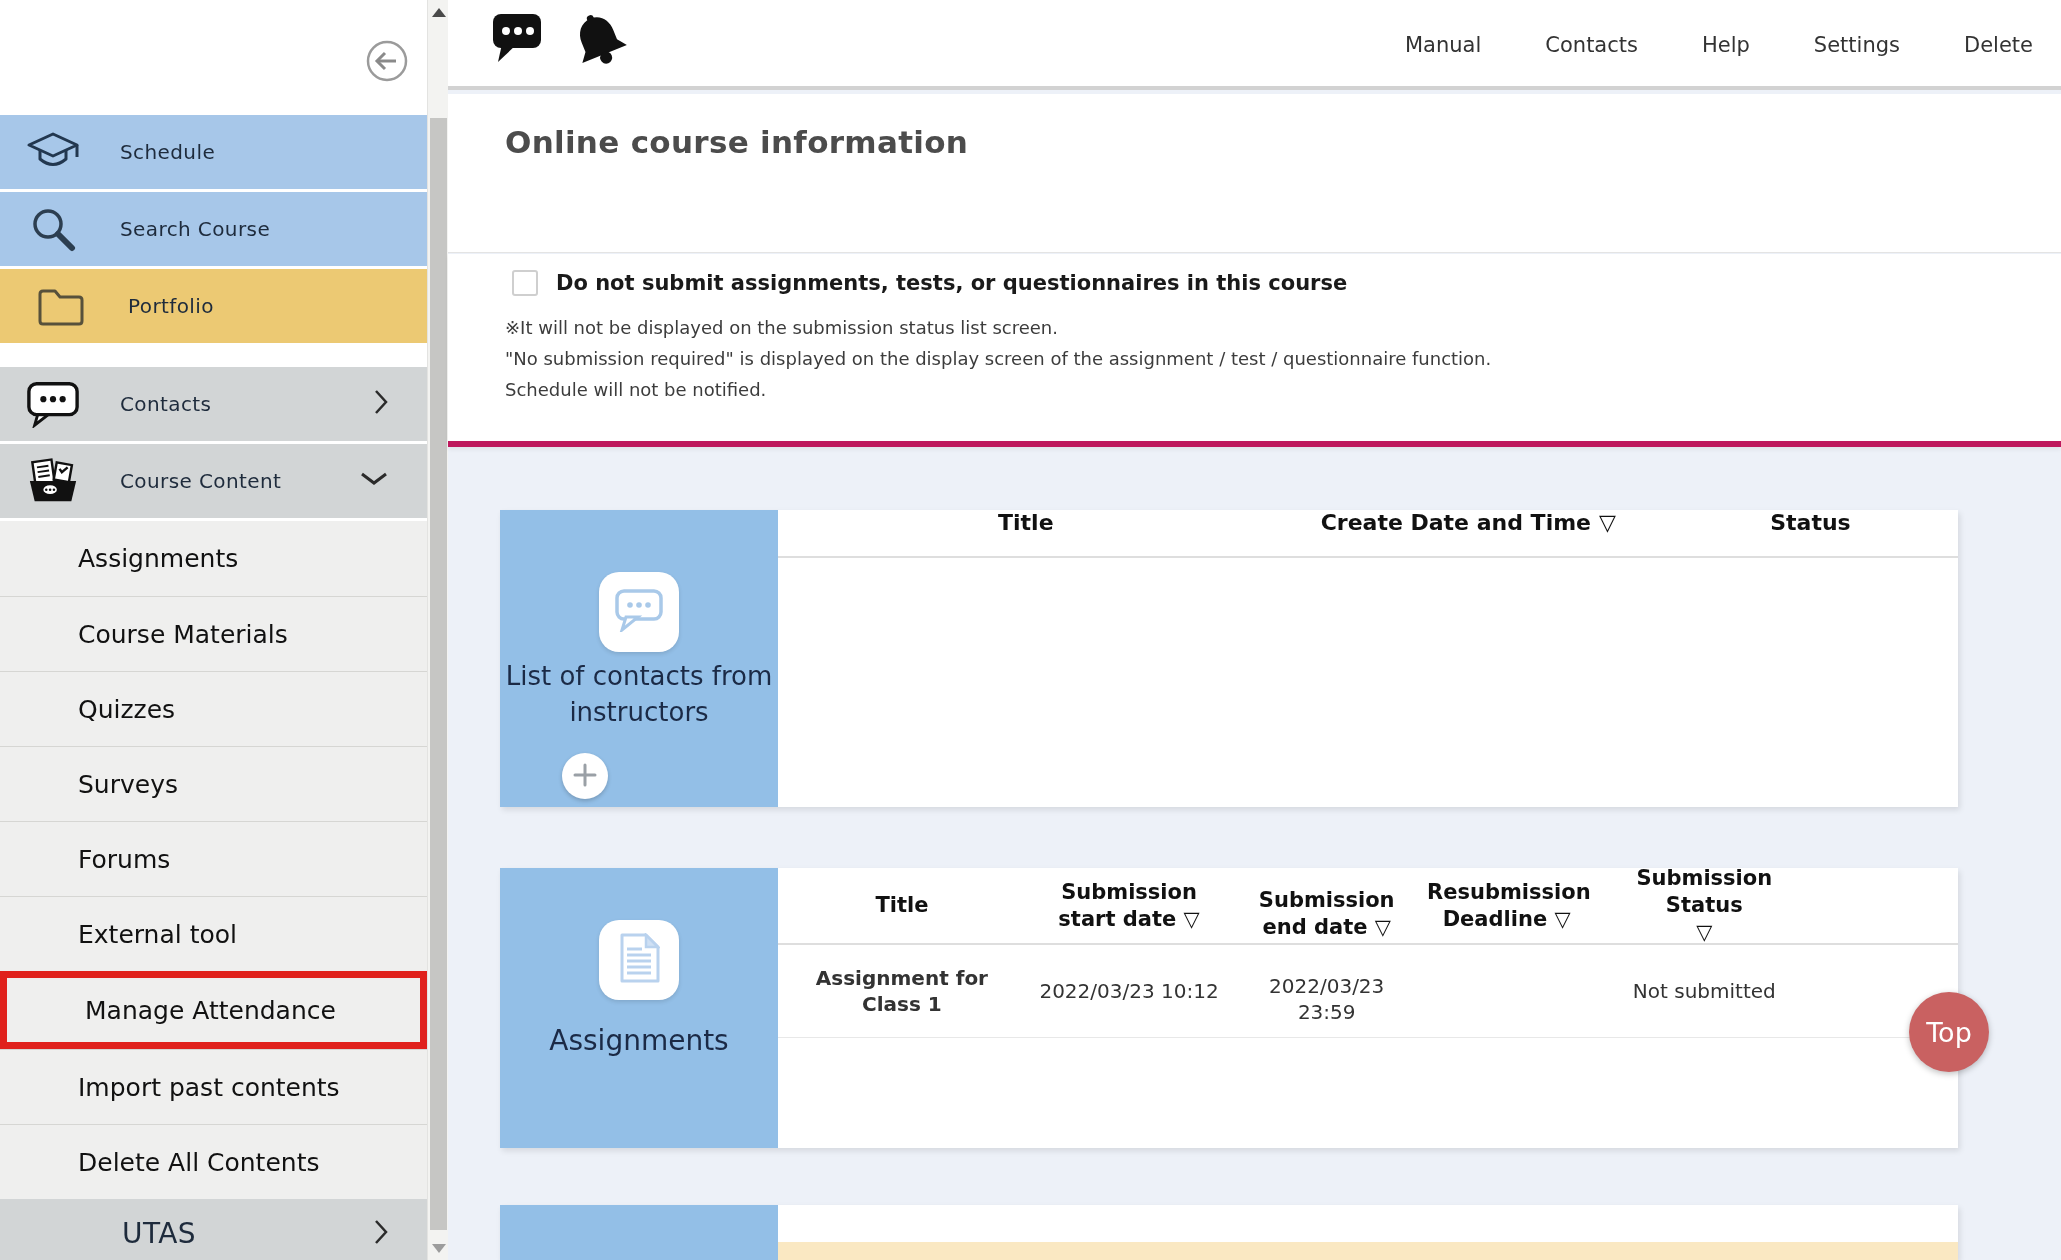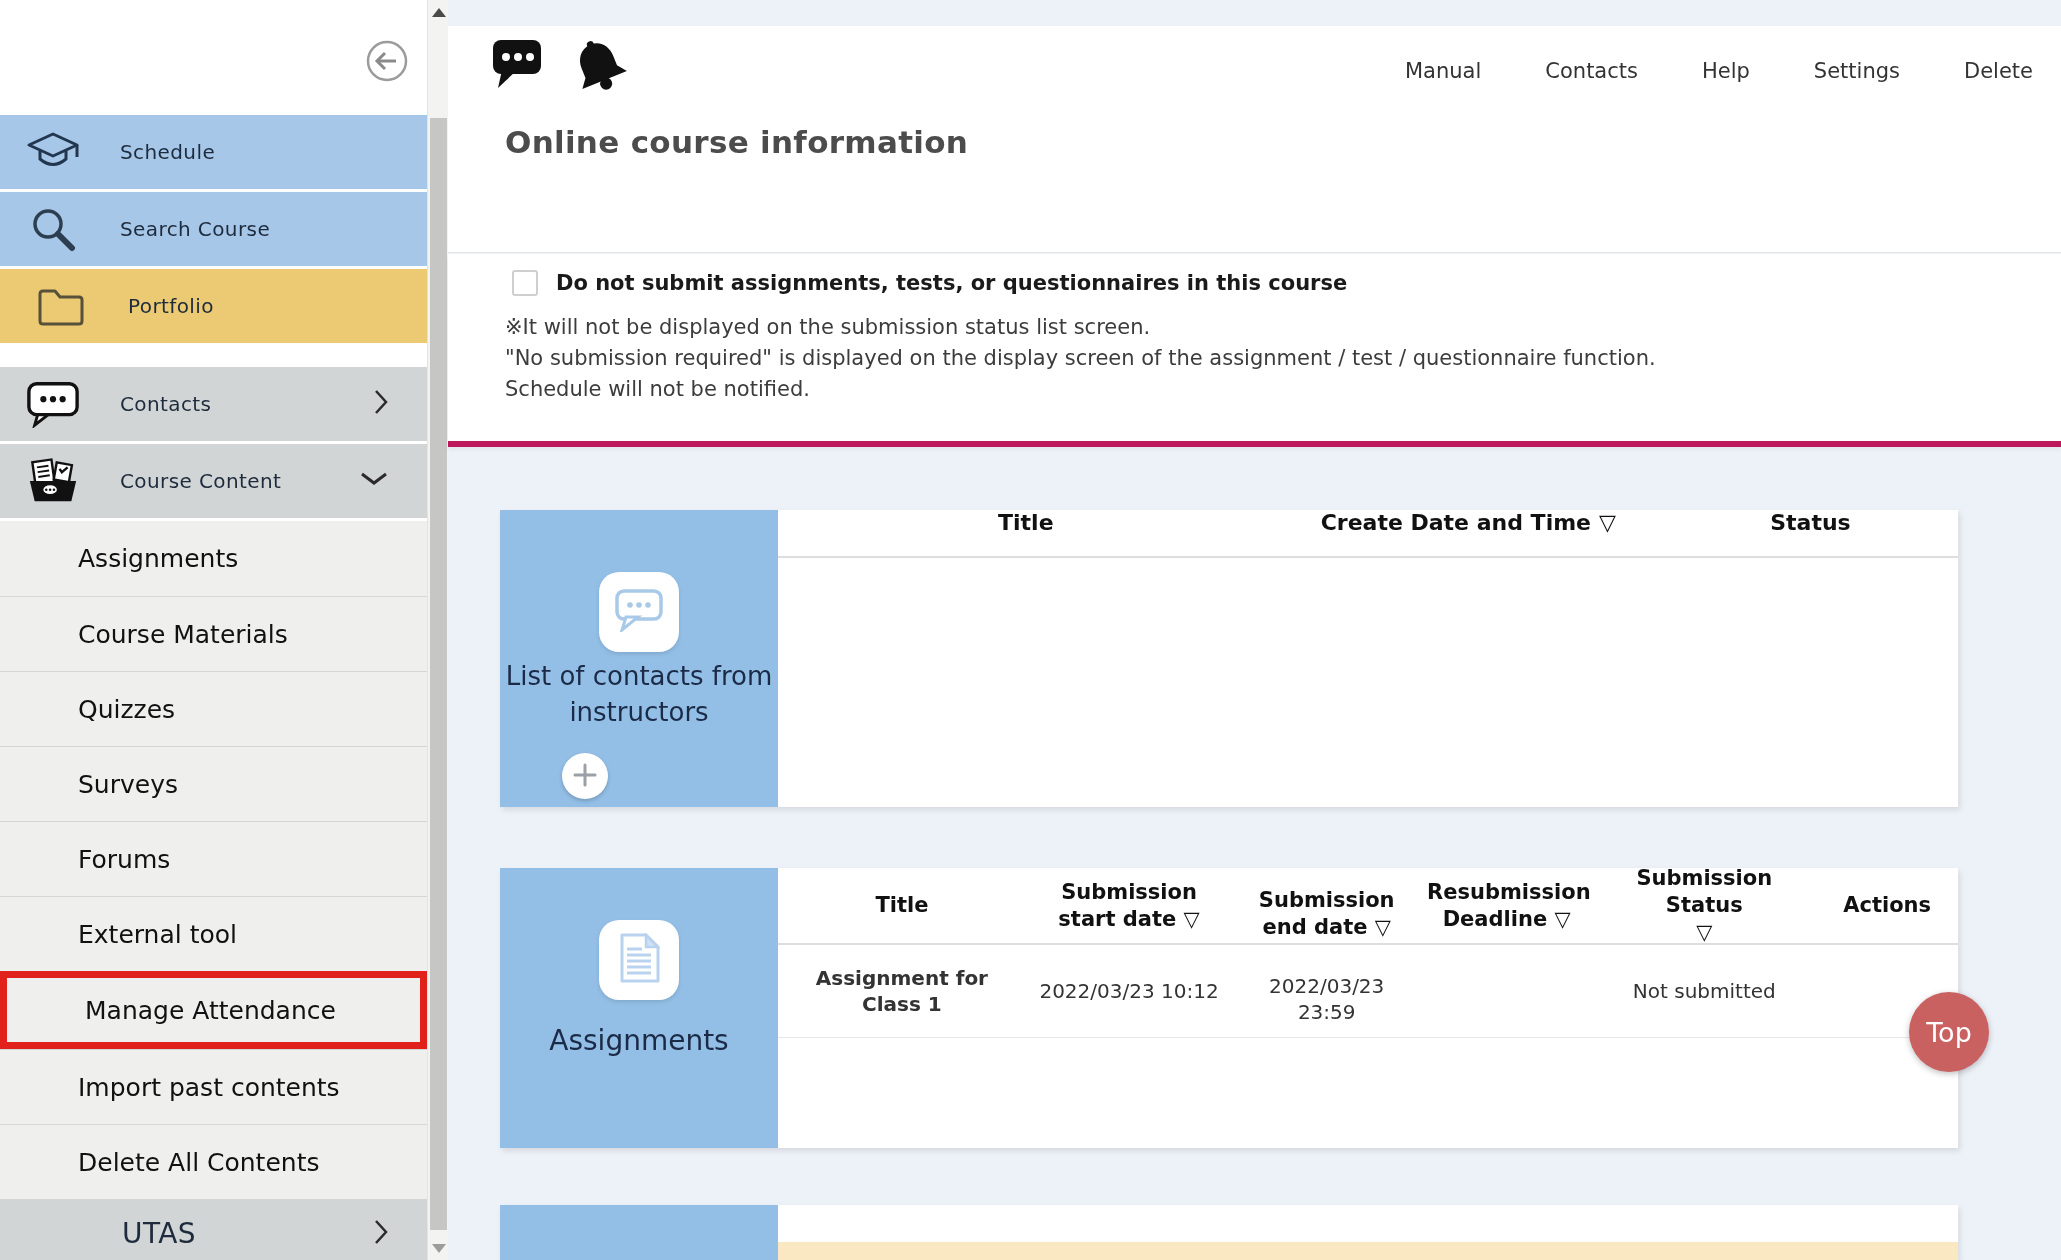--- a/index.html
+++ b/index.html
@@ -34,33 +34,33 @@
   .scrollbar { position:absolute; left:427px; top:0; width:21px; height:1260px; background:#f3f3f1; border-left:1px solid #e3e3e1; }
   .scroll-btn { position:absolute; left:0; width:21px; height:24px; background:#f3f3f1; display:flex; align-items:center; justify-content:center; }
   .scroll-btn.up { top:0; }
   .scroll-btn.down { bottom:0; }
   .tri-up { width:0; height:0; border-left:7px solid transparent; border-right:7px solid transparent; border-bottom:9px solid #4a4a4a; }
   .tri-down { width:0; height:0; border-left:7px solid transparent; border-right:7px solid transparent; border-top:9px solid #9c9c9c; }
   .scroll-thumb { position:absolute; left:2px; top:118px; width:17px; height:1112px; background:#c6c6c4; }
 
   
   .main { position:absolute; left:448px; top:0; width:1613px; height:1260px; background:#edf1f8; }
-  .topbar { position:absolute; left:0; top:0; width:100%; height:90px; background:#fff; border-bottom:4px solid #d2d2d2;margin-top:26px; }
+  .topbar { position:absolute; left:0; top:0; width:100%; height:90px; background:#fff; border-bottom:4px solid #d2d2d2; }
   .topbar-icons { position:absolute; left:44px; top:10px; display:flex; align-items:flex-start; gap:22px; }
   .nav { position:absolute; right:28px; top:0; height:90px; display:flex; align-items:center; gap:64px; }
   .nav a { font-size:21px; color:#333; text-decoration:none; cursor:pointer; }
 
   .head-panel { position:absolute; left:0; top:94px; width:100%; height:159px; background:#fff; border-bottom:1px solid #e4e4e4; }
   .page-title { position:absolute; left:57px; top:30px; font-size:31px; font-weight:bold; color:#4c4c4c; letter-spacing:.3px; }
 
   .cb-panel { position:absolute; left:0; top:254px; width:100%; height:193px; background:#fff; border-bottom:6px solid #be185d; box-shadow:0 3px 4px rgba(0,0,0,.05); }
   .cb-row { position:absolute; left:64px; top:16px; display:flex; align-items:center; gap:18px; }
   .checkbox { width:26px; height:26px; background:#fff; border:2px solid #cfcfcf; border-radius:3px; cursor:pointer; flex:0 0 26px; }
   .cb-label { font-size:21px; font-weight:bold; color:#1a1a1a; }
-  .notes { position:absolute; left:57px; top:58px; font-size:21px; color:#3c3c3c; line-height:31px; }
+  .notes { position:absolute; left:57px; top:58px; font-size:18px; color:#3c3c3c; line-height:31px; }
 
   
   .sect { position:absolute; left:52px; width:1458px; background:#fff; display:flex; box-shadow:2px 3px 6px rgba(0,0,0,.10); }
   .sect-1 { top:510px; height:297px; }
   .sect-2 { top:868px; height:280px; }
   .sect-3 { top:1205px; height:55px; }
   .blue-block { width:278px; flex:0 0 278px; background:#93bfe7; position:relative; }
   .icon-card { position:absolute; left:50%; transform:translateX(-50%); width:80px; height:80px; background:#fff; border-radius:20px; display:flex; align-items:center; justify-content:center; box-shadow:0 2px 4px rgba(0,0,0,.12); }
   .blue-lbl { position:absolute; left:0; width:100%; text-align:center; font-size:26px; color:#1b2a46; line-height:36px; }
   .add-btn { position:absolute; left:62px; width:46px; height:46px; border-radius:50%; background:#fff; border:none; box-shadow:0 2px 4px rgba(0,0,0,.2); display:flex; align-items:center; justify-content:center; cursor:pointer; }
@@ -325,23 +325,20 @@
         <div class="th c2-2">
             <span><span>Submission end date</span> <span>▽</span></span>
           </div>
         <div class="th c2-3">
             <span><span>Resubmission Deadline</span> <span>▽</span></span>
           </div>
         <div class="th c2-4">
             <span>Submission Status</span>
             <span>▽</span>
           </div>
-        <div class="th c2-5">
-            <span>Actions</span>
-          </div>
       </div>
       <div class="trow">
         <div class="td b c2-0">Assignment for Class 1</div>
         <div class="td c2-1">2022/03/23 10:12</div>
         <div class="td c2-2">2022/03/23 23:59</div>
         <div class="td c2-3"></div>
         <div class="td c2-4">Not submitted</div>
         <div class="td c2-5"></div>
       </div>
     </div>

